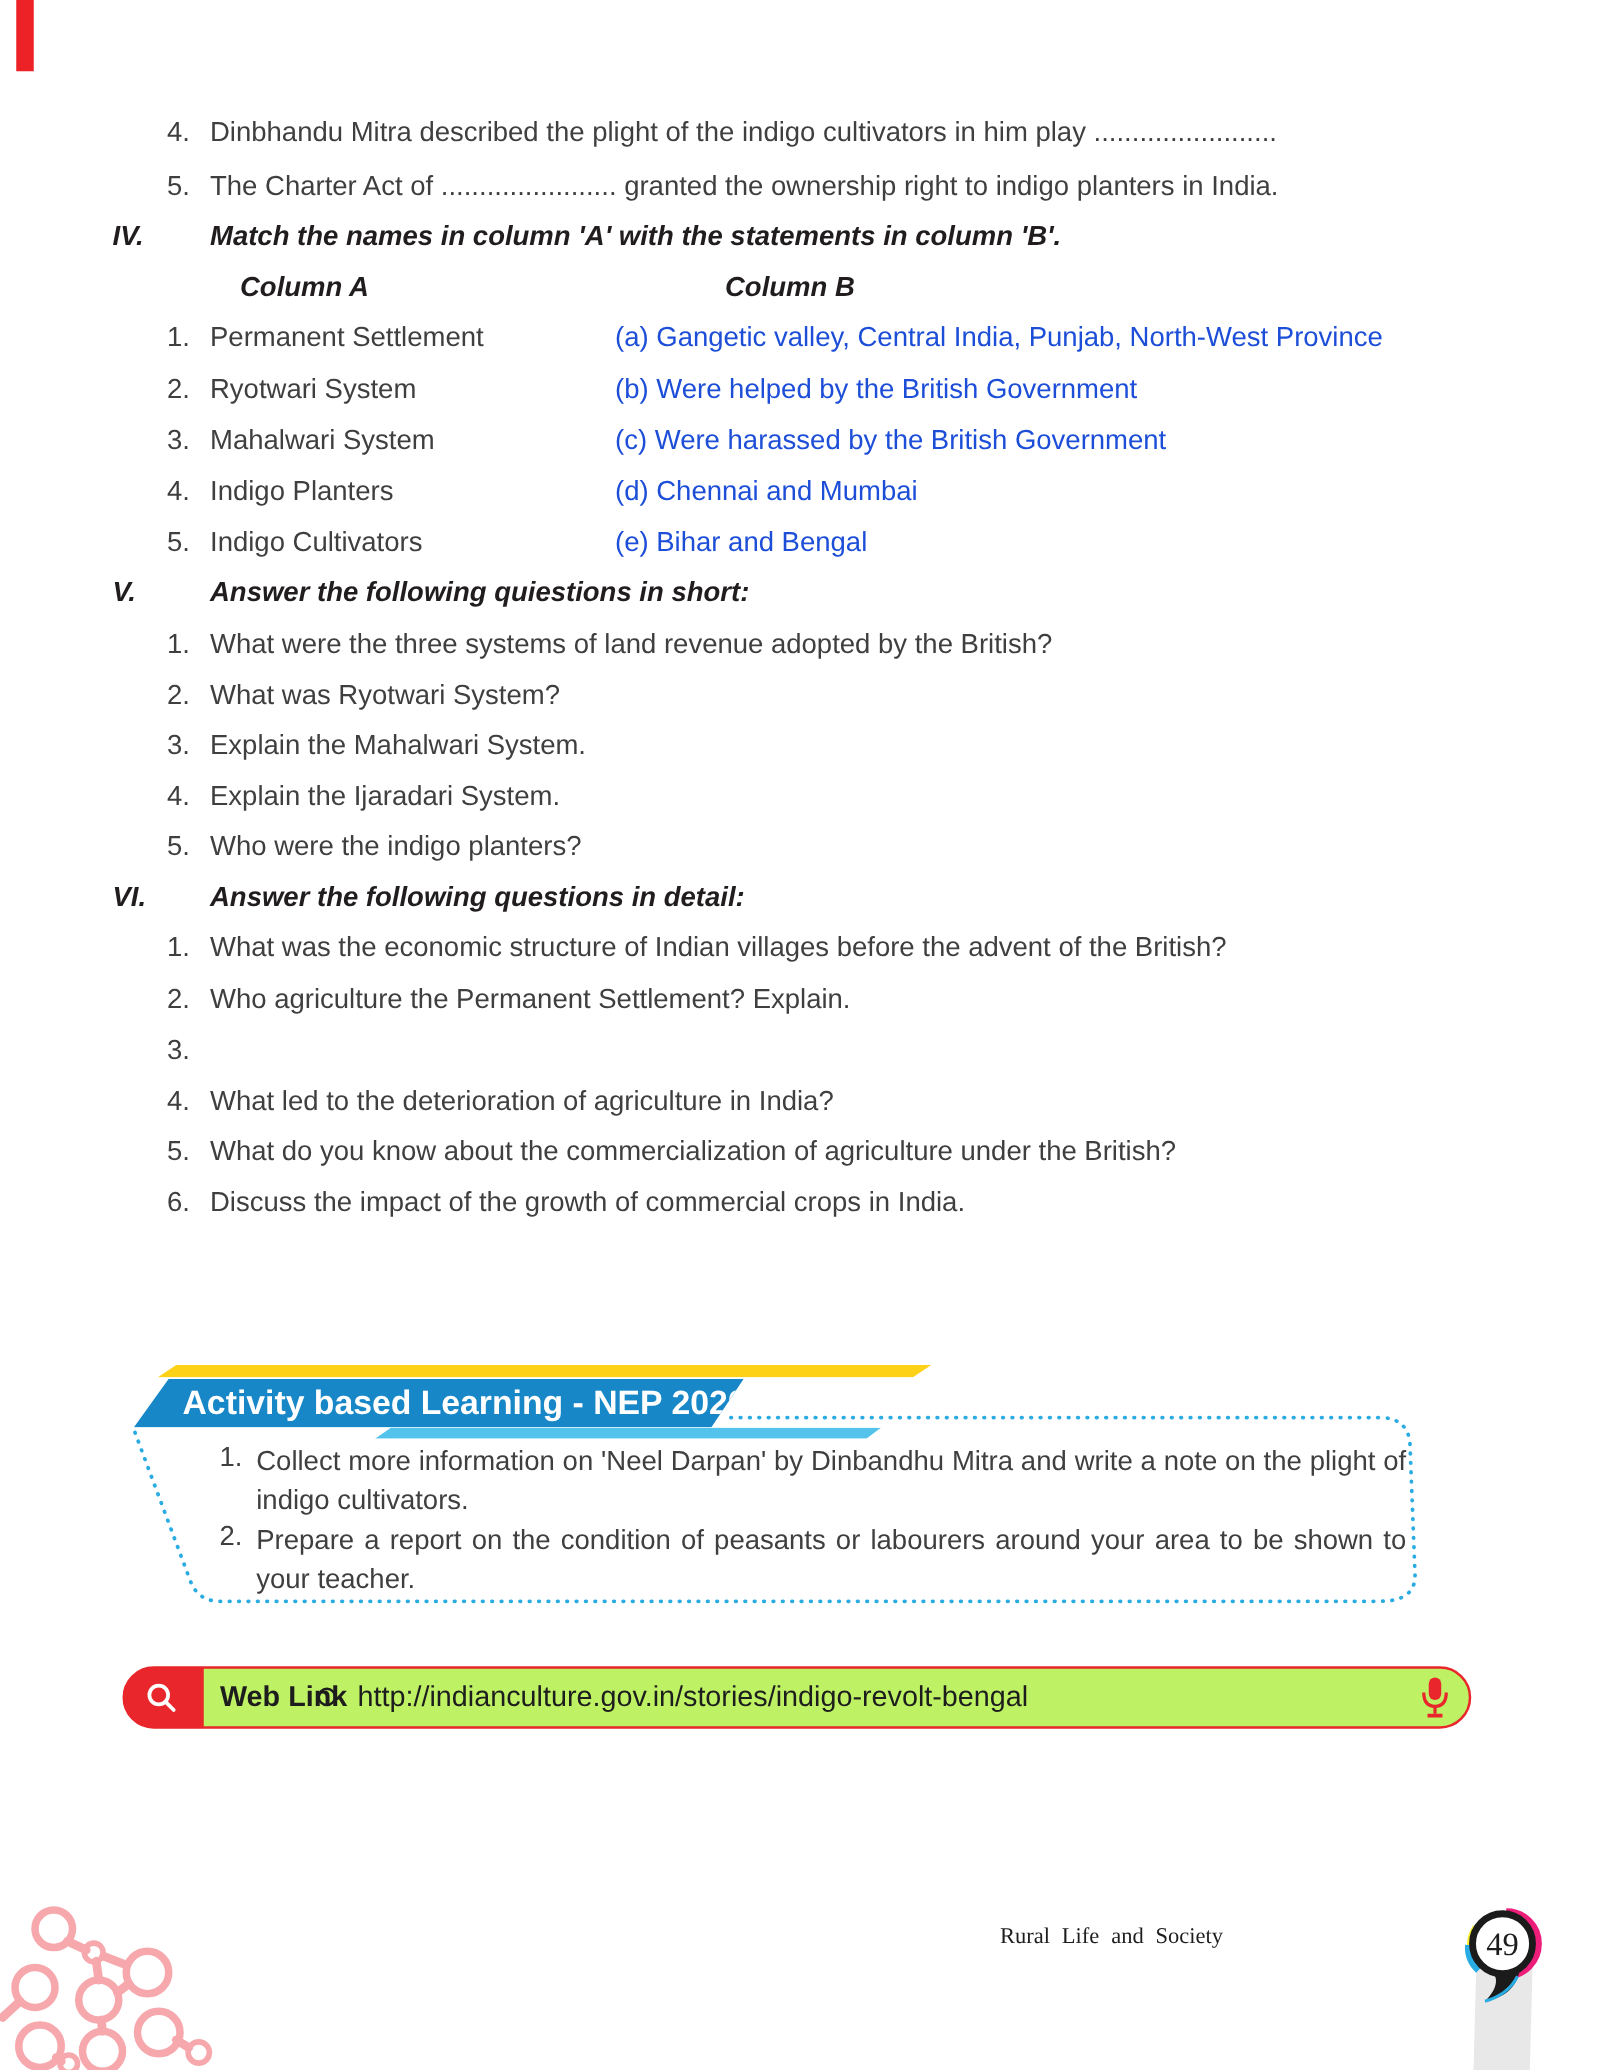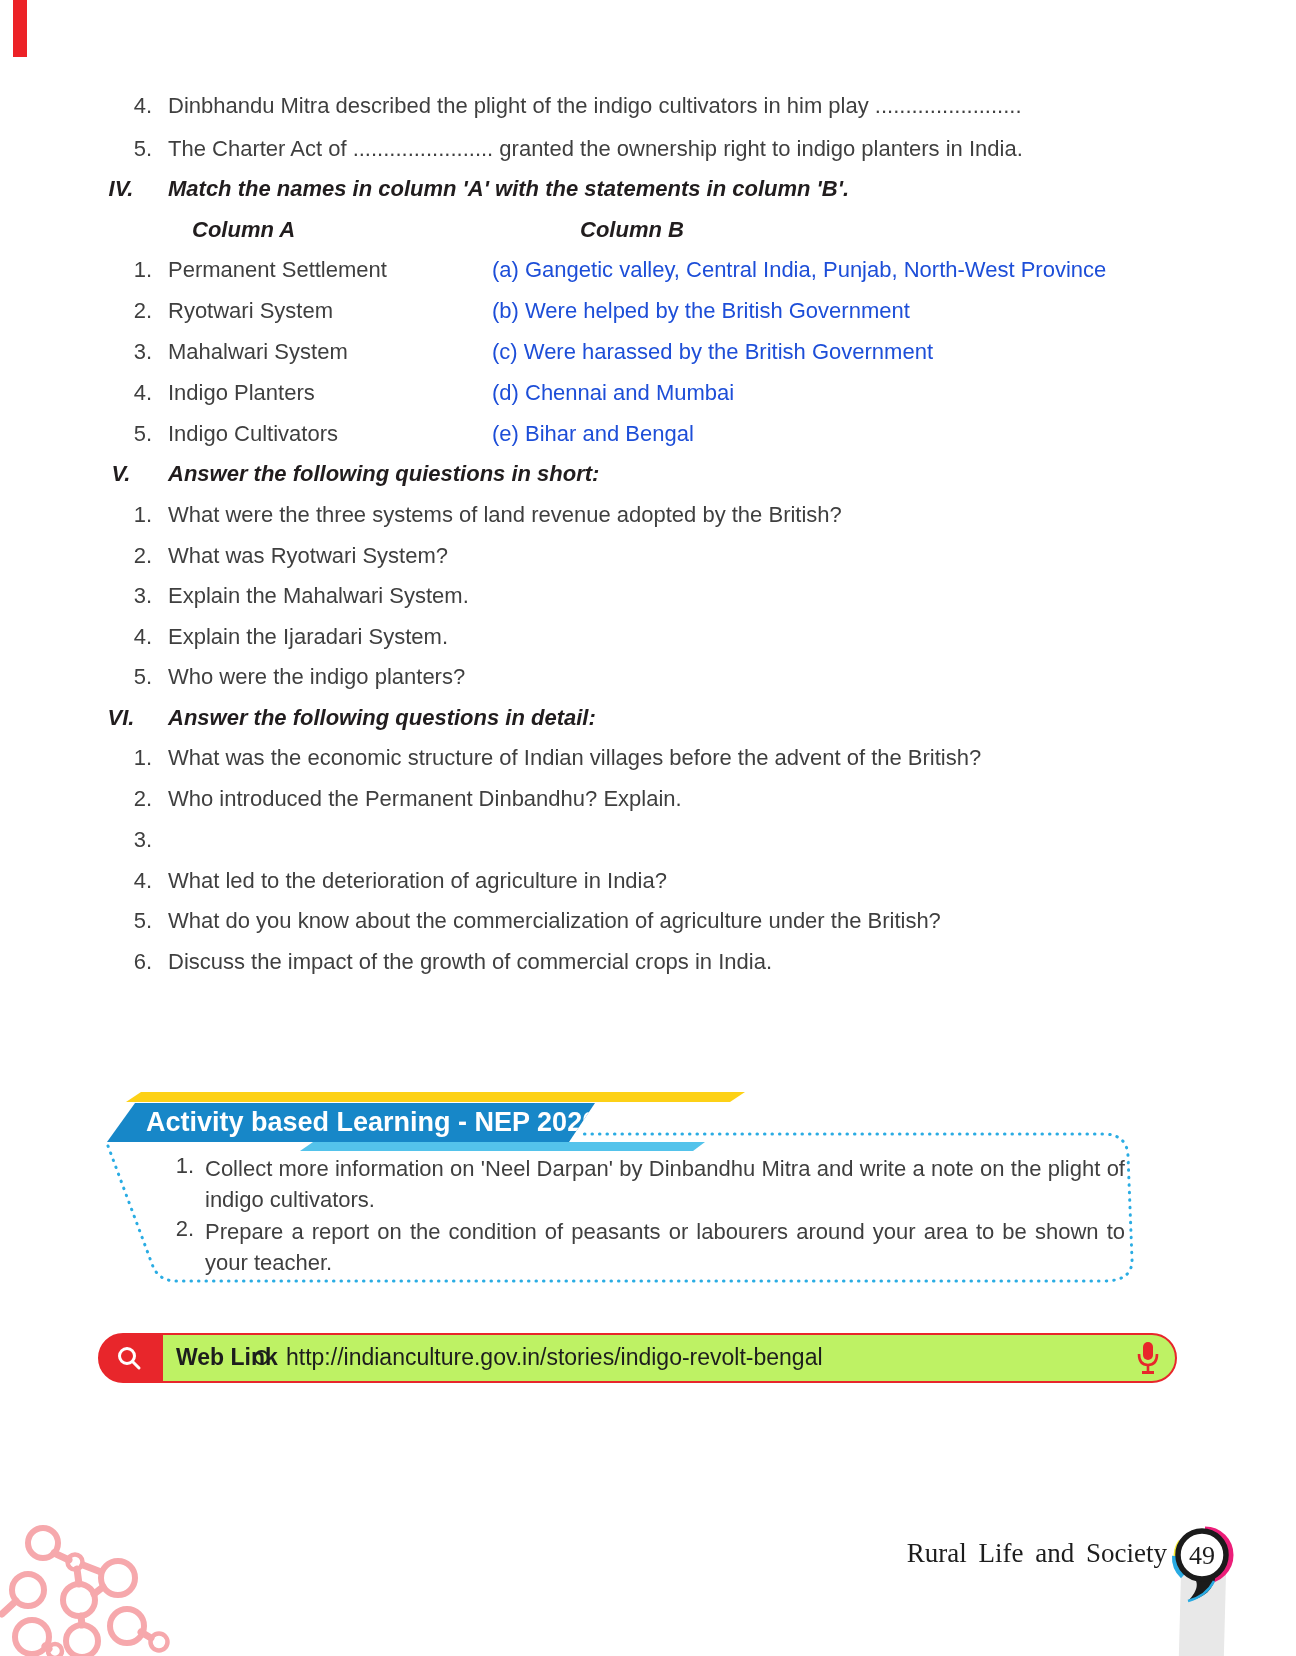--- a/index.html
+++ b/index.html
@@ -8,21 +8,21 @@
     background:#ffffff;overflow:hidden;
     font-family:"Liberation Sans","DejaVu Sans",sans-serif;
     color:#3f3f3f;
   }
   .abs{position:absolute;}
   
   .line{position:absolute;left:0;width:1296px;height:34px;line-height:34px;font-size:22px;}
   .num{position:absolute;left:100px;width:52px;text-align:right;color:#3f3f3f;}
   .txt{position:absolute;left:168px;white-space:nowrap;color:#3f3f3f;}
   .stmt{position:absolute;left:492px;white-space:nowrap;color:#1d4ed8;}
-  .rnum{position:absolute;left:90px;width:62px;text-align:center;font-weight:bold;font-style:italic;color:#211d1e;}
+  .rnum{position:absolute;left:90px;width:62px;text-align:left;font-weight:bold;font-style:italic;color:#211d1e;}
   .head{position:absolute;left:168px;font-weight:bold;font-style:italic;color:#211d1e;white-space:nowrap;}
   .colhead{font-weight:bold;font-style:italic;color:#211d1e;font-size:22px;}
   
   .banner-yellow{left:113px;top:1092px;width:632px;height:10px;background:#fdd116;
     clip-path:polygon(28px 0,100% 0,calc(100% - 15px) 100%,13px 100%);}
   .banner-blue{left:98px;top:1103px;width:497px;height:39px;background:#1787c8;
     clip-path:polygon(37px 0,100% 0,calc(100% - 26px) 100%,9px 100%);
     color:#ffffff;font-size:27px;font-weight:bold;line-height:39px;padding:0;}
   .banner-blue span{display:block;padding-left:48px;white-space:nowrap;}
   .banner-lightblue{left:300px;top:1142px;width:405px;height:9px;background:#54c3eb;
@@ -36,22 +36,22 @@
     border-radius:27px;box-sizing:border-box;background:#bef264;}
   .weblink-block{position:absolute;left:-1px;top:-1px;width:64px;height:48px;background:#e8262b;
     border-radius:25px 0 0 25px;}
   .weblink-label{position:absolute;left:76px;top:0;height:45px;line-height:45px;
     font-size:23px;font-weight:bold;color:#1d1d1d;white-space:nowrap;}
   .weblink-ring{position:absolute;left:154px;top:15px;width:15px;height:15px;border:2.5px solid #1d1d1d;
     border-radius:50%;box-sizing:border-box;}
   .weblink-url{position:absolute;left:186px;top:0;height:58px;line-height:45px;
     font-size:23px;color:#1d1d1d;white-space:nowrap;}
   
-  .footer-chapter{left:800px;top:1538px;width:367px;text-align:right;
-    font-family:"Liberation Serif","DejaVu Serif",serif;font-size:27px;color:#1d1d1d;
+  .footer-chapter{left:800px;top:1538px;width:367px;text-align:left;
+    font-family:"Liberation Serif","DejaVu Serif",serif;font-size:18px;color:#1d1d1d;
     word-spacing:5px;white-space:nowrap;}
   .gray-band{left:1180px;top:1566px;width:45px;height:92px;background:#e8e8e8;transform:rotate(1.5deg);}
   .edge-mark{left:13px;top:0;width:14px;height:57px;background:#ec2227;}
   svg{display:block;}
 </style>
 </head>
 <body>
 
 <div id="page">
 
@@ -130,21 +130,21 @@
   <div class="line" style="top:701px">
     <span class="rnum">VI.</span>
     <span class="head">Answer the following questions in detail:</span>
   </div>
   <div class="line" style="top:741px">
     <span class="num">1.</span>
     <span class="txt">What was the economic structure of Indian villages before the advent of the British?</span>
   </div>
   <div class="line" style="top:782px">
     <span class="num">2.</span>
-    <span class="txt">Who introduced the Permanent Dinbandhu? Explain.</span>
+    <span class="txt">Who agriculture the Permanent Settlement? Explain.</span>
   </div>
   <div class="line" style="top:823px">
     <span class="num">3.</span>
   </div>
   <div class="line" style="top:864px">
     <span class="num">4.</span>
     <span class="txt">What led to the deterioration of agriculture in India?</span>
   </div>
   <div class="line" style="top:904px">
     <span class="num">5.</span>

